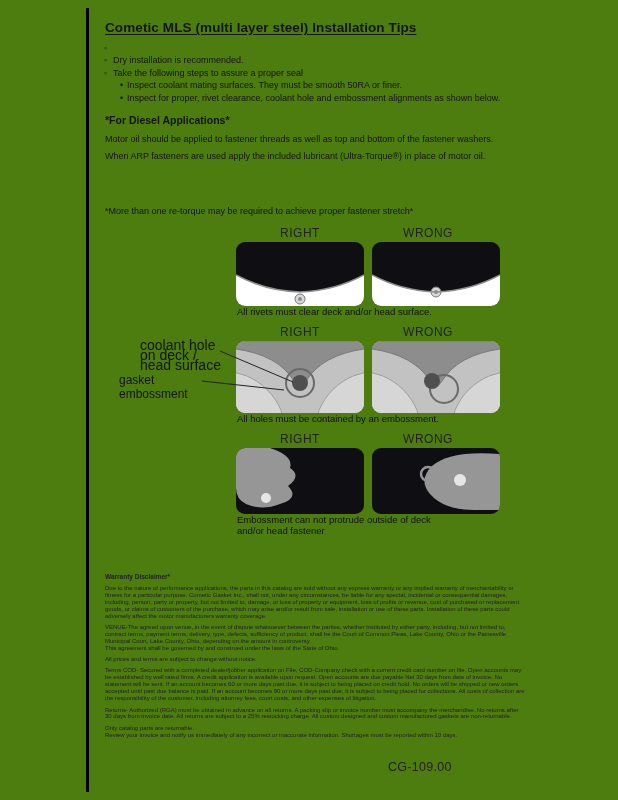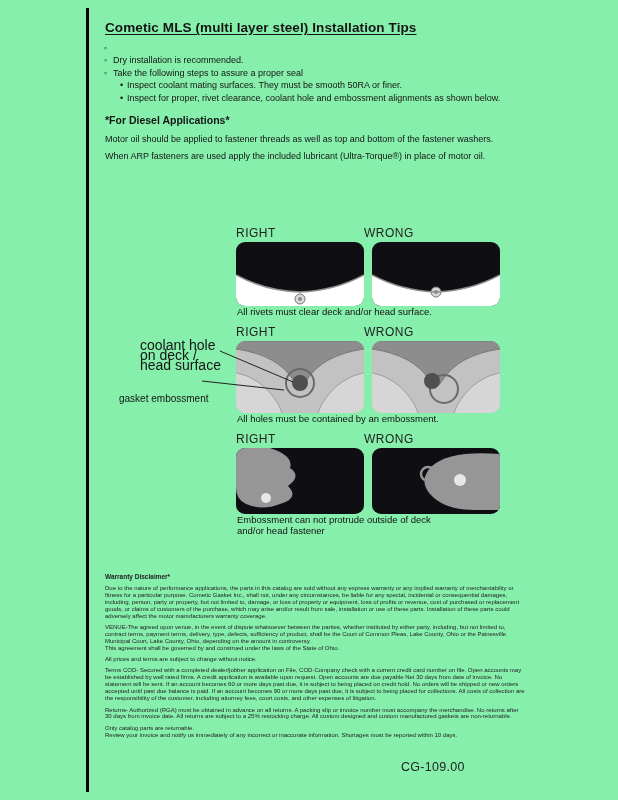--- a/index.html
+++ b/index.html
@@ -1,17 +1,17 @@
 <!DOCTYPE html>
 <html><head>
 <meta charset="utf-8">
 <style>
   html,body { margin:0; padding:0; background:#ffffff; }
   .page {
-    position:relative; width:618px; height:800px; background:#86efac;
+    position:relative; width:618px; height:800px; background:#4d7c0f;
     font-family:"Liberation Sans", sans-serif; color:#141414; overflow:hidden;
   }
   .left-rule { position:absolute; left:86px; top:8px; width:3px; height:784px; background:#000; }
 
   .title {
     position:absolute; left:105px; top:20px; margin:0;
     font-size:13.5px; font-weight:bold; text-decoration:underline;
     text-underline-offset:2px; letter-spacing:0.1px;
   }
 
@@ -24,34 +24,34 @@
 
   .diesel-heading { position:absolute; left:105px; top:114px; margin:0; font-size:10.5px; font-weight:bold; }
   .diesel-p1 { position:absolute; left:105px; top:131px; width:432px; font-size:9px; line-height:17px; }
   .diesel-p2 { position:absolute; left:105px; top:164px; width:432px; font-size:9px; line-height:13px; }
   .diesel-note { position:absolute; left:105px; top:206px; width:432px; font-size:9px; }
 
   .preline { white-space:pre-line; }
 
   .diagrams { position:absolute; left:236px; top:226px; width:264px; }
   .dg-labels { display:flex; font-size:12px; line-height:14px; letter-spacing:0.5px; color:#222; }
-  .dg-labels span { width:128px; }
+  .dg-labels span { width:128px; text-align:center; }
   .dg-row { display:flex; gap:8px; margin-top:2px; }
   .dg-row svg { display:block; }
   .caption { font-size:9.5px; line-height:11px; margin:0 0 8px 1px; color:#111; }
 
   .lbl-coolant { position:absolute; left:140px; top:340px; width:84px; font-size:14px; line-height:10px; }
-  .lbl-emboss  { position:absolute; left:119px; top:393px; width:100px; font-size:10px; }
+  .lbl-emboss  { position:absolute; left:119px; top:373px; width:100px; font-size:12px; }
   .leaders { position:absolute; left:200px; top:342px; }
 
   .disclaimer { position:absolute; left:105px; top:574px; width:420px; font-size:6px; line-height:6.9px; color:#222; }
   .disclaimer .dheading { font-weight:bold; font-size:6.5px; margin-bottom:4px; }
   .disclaimer p { margin:0 0 4.5px 0; }
 
-  .footer { position:absolute; left:388px; top:760px; font-size:12.5px; color:#222; letter-spacing:0.3px;margin-left:13px; }
+  .footer { position:absolute; left:388px; top:760px; font-size:12.5px; color:#222; letter-spacing:0.3px; }
 </style>
 </head>
 <body>
 
 <div class="page">
 
   <div class="left-rule"></div>
 
   <h1 class="title">Cometic MLS (multi layer steel) Installation Tips</h1>
 
@@ -73,20 +73,21 @@
     </li>
     <li class="sub">
       <span class="mk">•</span>
       <span>Inspect for proper, rivet clearance, coolant hole and embossment alignments as shown below.</span>
     </li>
   </ul>
 
   <h2 class="diesel-heading">*For Diesel Applications*</h2>
   <div class="diesel-p1 preline">Motor oil should be applied to fastener threads as well as top and bottom of the fastener washers.
 When ARP fasteners are used apply the included lubricant (Ultra-Torque®) in place of motor oil.</div>
+  <div class="diesel-note">*More than one re-torque may be required to achieve proper fastener stretch*</div>
 
   <div class="diagrams">
 
     <div class="dg-labels">
       <span>RIGHT</span>
       <span>WRONG</span>
     </div>
     <div class="dg-row">
       <svg width="128" height="64" viewBox="0 0 128 64">
         <defs>

